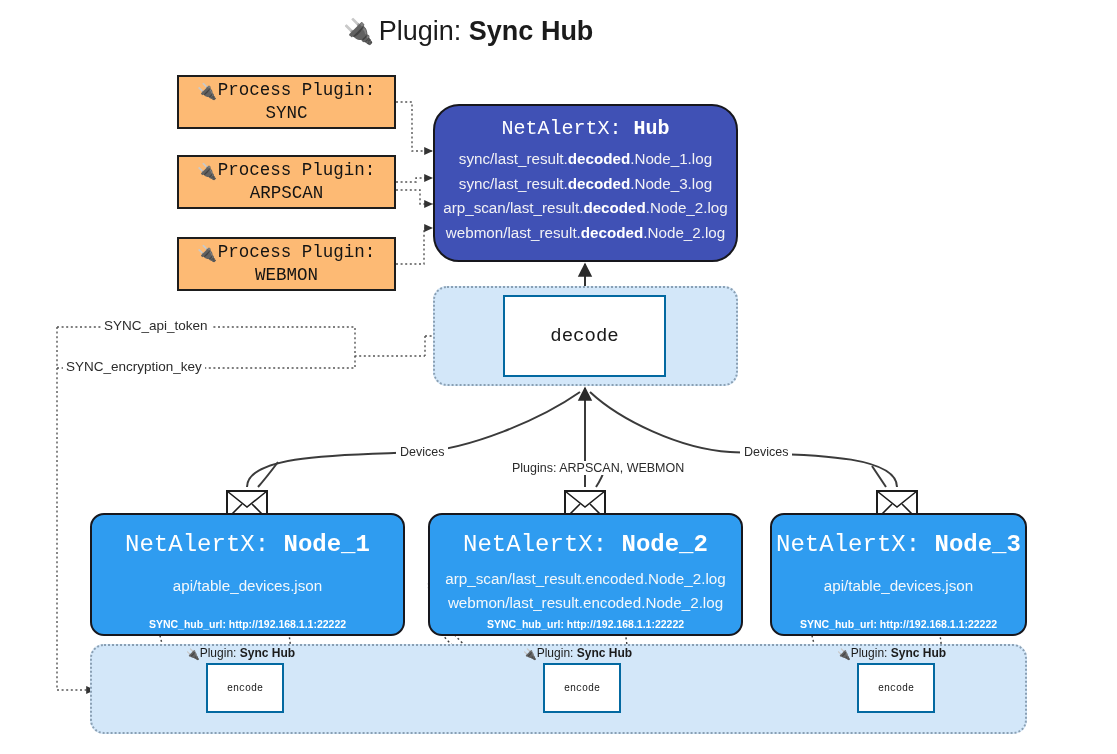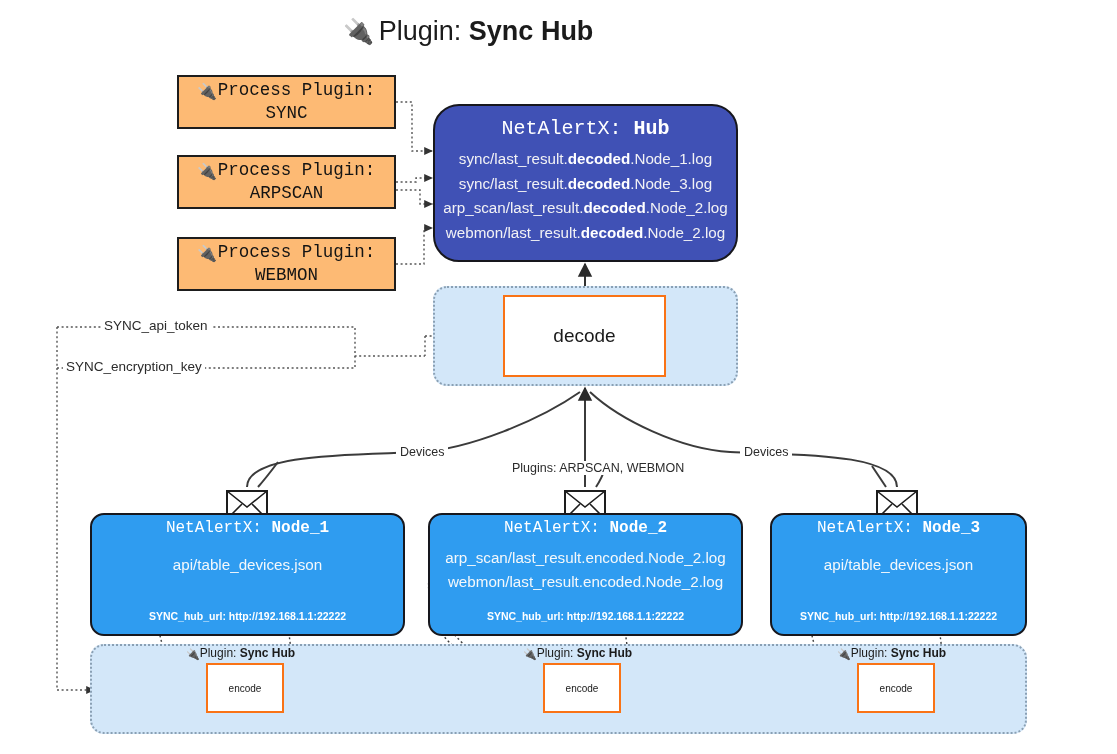--- a/index.html
+++ b/index.html
@@ -38,35 +38,35 @@
             white-space:nowrap;text-align:center;}
   .hub .row b{font-weight:700;color:#ffffff;}
   .url{position:absolute;font-size:11.5px;font-weight:700;color:#2a2a2a;
        white-space:nowrap;text-align:center;margin-top:44px;}
 
   
   .subg{position:absolute;box-sizing:border-box;background:#d3e7f9;
         border:2px dotted #8aa0b4;border-radius:14px;}
 
   .plainbox{position:absolute;box-sizing:border-box;background:#ffffff;
-            border:2px solid #f97316;display:flex;align-items:center;
-            justify-content:center;font-family:Liberation Sans, sans-serif;
+            border:2px solid #0369a1;display:flex;align-items:center;
+            justify-content:center;font-family:Liberation Mono, monospace;
             color:#1a1a1a;}
   .decodebox{font-size:19px;}
   .encodebox{font-size:10px;}
 
   
   .node{position:absolute;box-sizing:border-box;background:#2f9cf0;
         border:2.5px solid #17171d;border-radius:14px;}
   .node .n-title{text-align:center;font-family:"Liberation Mono",monospace;
-        font-size:16px;color:#ffffff;margin-top:4px;white-space:nowrap;}
+        font-size:24px;color:#ffffff;margin-top:16px;white-space:nowrap;}
   .node .n-title b{font-weight:700;}
   .node .n-row{text-align:center;color:#f4f8fb;font-size:15.2px;
         line-height:1.55;white-space:nowrap;}
-  .node .n-foot{position:absolute;left:0;bottom:12px;width:100%;
+  .node .n-foot{position:absolute;left:0;bottom:4px;width:100%;
         text-align:center;font-size:10.5px;font-weight:700;color:#ffffff;
         white-space:nowrap;}
 
   
   .elabel{position:absolute;font-size:12.5px;color:#2b2b2b;
           background:#ffffff;white-space:nowrap;}
   .plabel{position:absolute;font-size:12px;color:#1b1b1b;white-space:nowrap;}
   .plabel b{font-weight:700;}
   .plabel .plug{font-family:"DejaVu Sans",sans-serif;font-size:11px;
                 vertical-align:-1px;}

